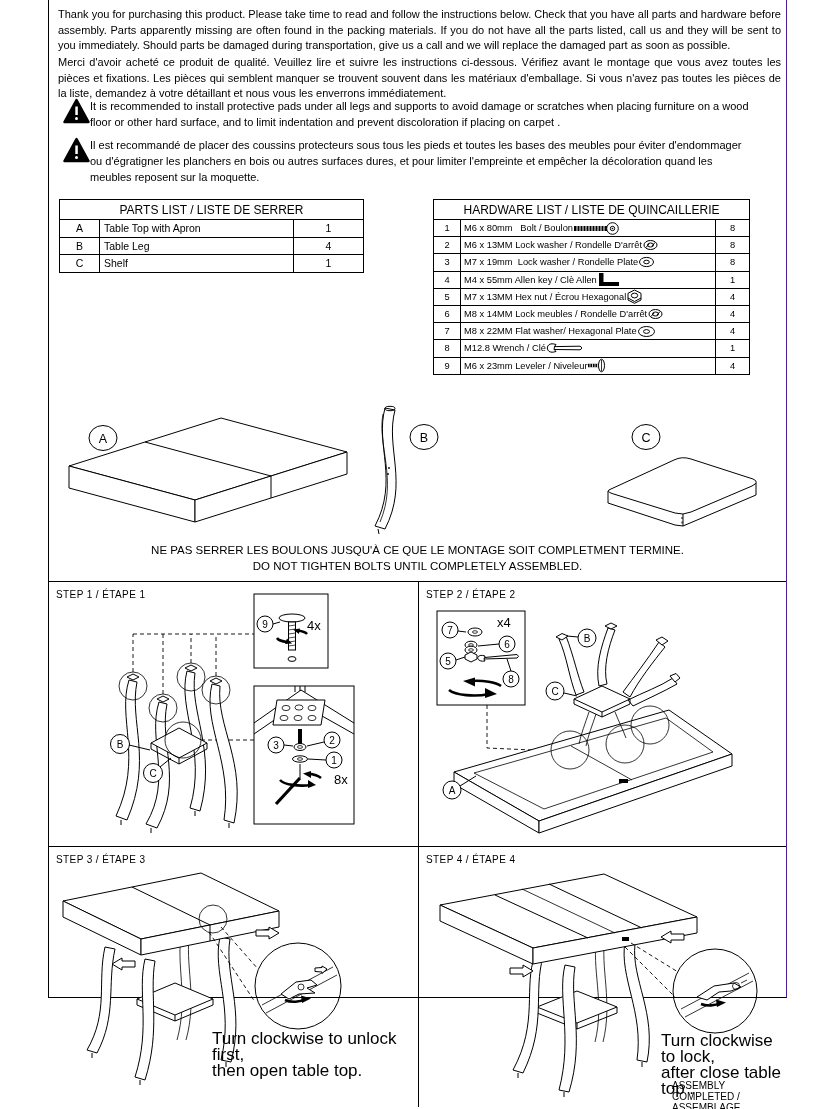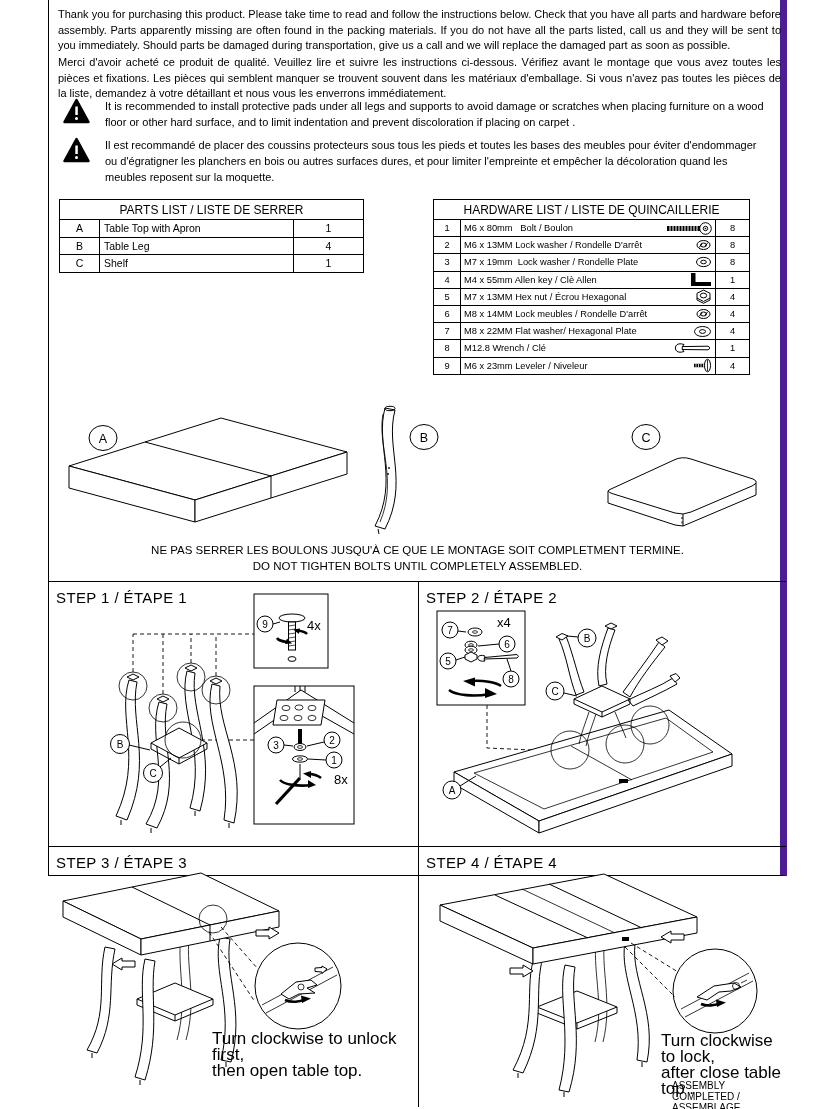--- a/index.html
+++ b/index.html
@@ -2,49 +2,49 @@
 <html><head>
 <meta charset="utf-8">
 <style>
   * { margin:0; padding:0; box-sizing:border-box; }
   body { background:#fff; }
   .page {
     position:relative; width:829px; height:1109px; background:#fff;
     font-family:"Liberation Sans", sans-serif; color:#000; overflow:hidden;
   }
   .sheet {
-    position:absolute; left:48px; top:0; width:739px; height:876px;
-    border-left:1px solid #000; border-right:7px solid #4c1d95; border-bottom:1px solid #000;
+    position:absolute; left:48px; top:0; width:739px; height:998px;
+    border-left:1px solid #000; border-right:1px solid #4c1d95; border-bottom:1px solid #000;
     background:#fff;
   }
   .intro { position:absolute; left:9px; width:723px; font-size:11px; line-height:15.5px; text-align:justify; }
   .intro-en { top:7px; }
   .intro-fr { top:55px; }
-  .warning-row { position:absolute; left:14px; width:712px; display:flex; gap:15px; align-items:flex-start; }
+  .warning-row { position:absolute; left:14px; width:712px; display:flex; align-items:flex-start; }
   .warning-row .wtext { font-size:11px; line-height:16px; width:660px; }
   .w1 { top:98px; }
   .w2 { top:137px; }
   .dtable { position:absolute; border-collapse:collapse; table-layout:fixed; background:#fff; }
   .dtable th, .dtable td { border:1px solid #000; padding:0 4px; overflow:hidden; white-space:nowrap; }
   .dtable th { font-weight:400; text-align:center; }
   .parts-table { left:10px; top:199px; width:304px; font-size:10.5px; }
   .parts-table th { font-size:12px; height:20px; }
   .parts-table td { height:17.5px; }
   .hardware-table { left:384px; top:199px; width:316px; font-size:9.3px; }
   .hardware-table th { font-size:12px; height:20px; }
   .hardware-table td { height:17.2px; padding:0 3px; }
   .cc { text-align:center; }
-  .desc-cell { display:flex; align-items:center; justify-content:space-between; }
+  .desc-cell { display:flex; align-items:center; }
   .hwicon { display:inline-flex; align-items:center; flex:none; }
   .parts-svg { position:absolute; left:0; top:400px; }
   .bolt-warning { position:absolute; top:543px; left:0; width:737px; text-align:center; font-size:11.5px; line-height:15.5px; }
   .steps-grid { position:absolute; left:0; top:581px; width:737px; height:526px; display:grid; grid-template-columns:369px 368px; grid-template-rows:265px 261px; }
   .cell { position:relative; border-top:1px solid #000; }
   .cell-right { border-left:1px solid #000; }
-  .step-title { position:absolute; left:7px; top:7px; font-size:15px; letter-spacing:.4px; }
+  .step-title { position:absolute; left:7px; top:7px; font-size:10px; letter-spacing:.4px; }
   .cell svg.diagram { position:absolute; left:0; top:0; }
   .note { position:absolute; font-size:17px; line-height:16px; }
   .note3 { left:163px; top:184px; }
   .note4 { left:242px; top:186px; }
   .footer4 { position:absolute; left:253px; top:233px; font-size:10px; line-height:11px; }
   
   svg text { font-family:"Liberation Sans", sans-serif; fill:#000; }
   .ln { fill:none; stroke:#000; stroke-width:1; }
   .thin { fill:none; stroke:#000; stroke-width:0.8; }
   .band { fill:#fff; stroke:#000; stroke-width:1; }

